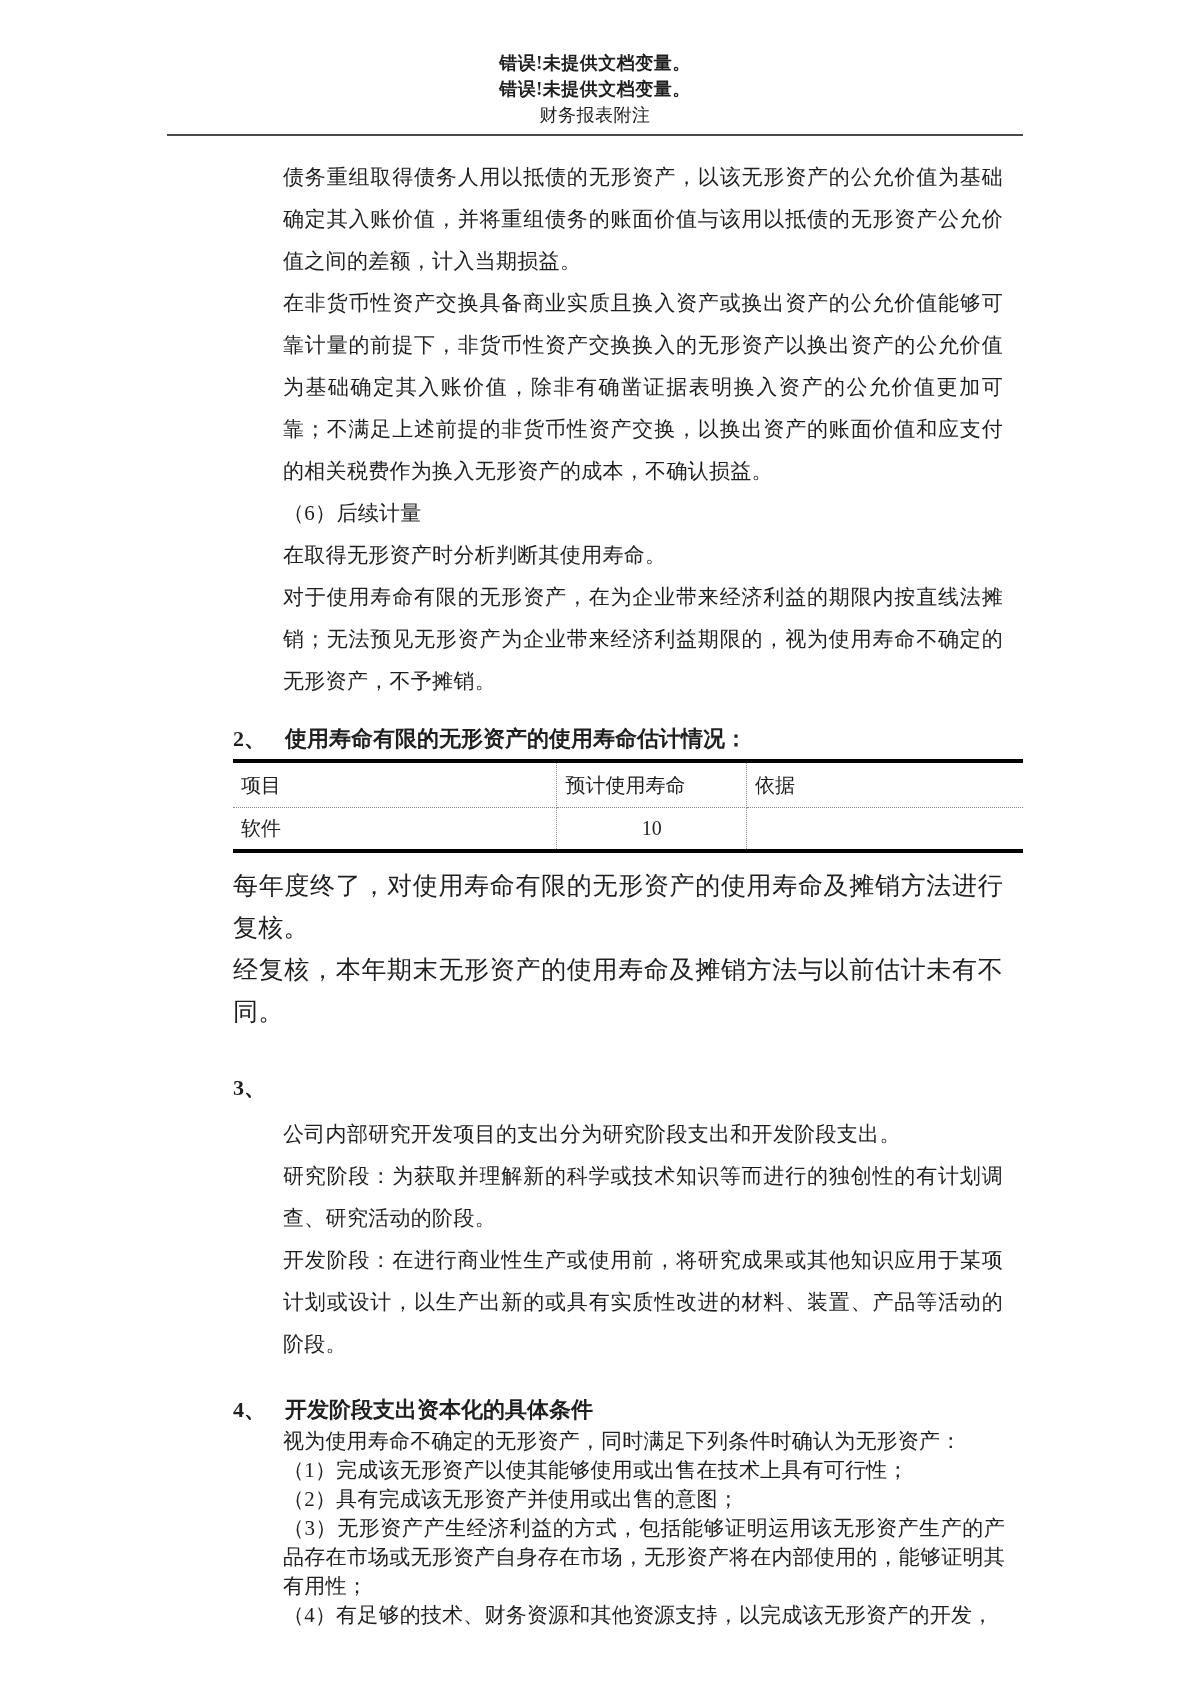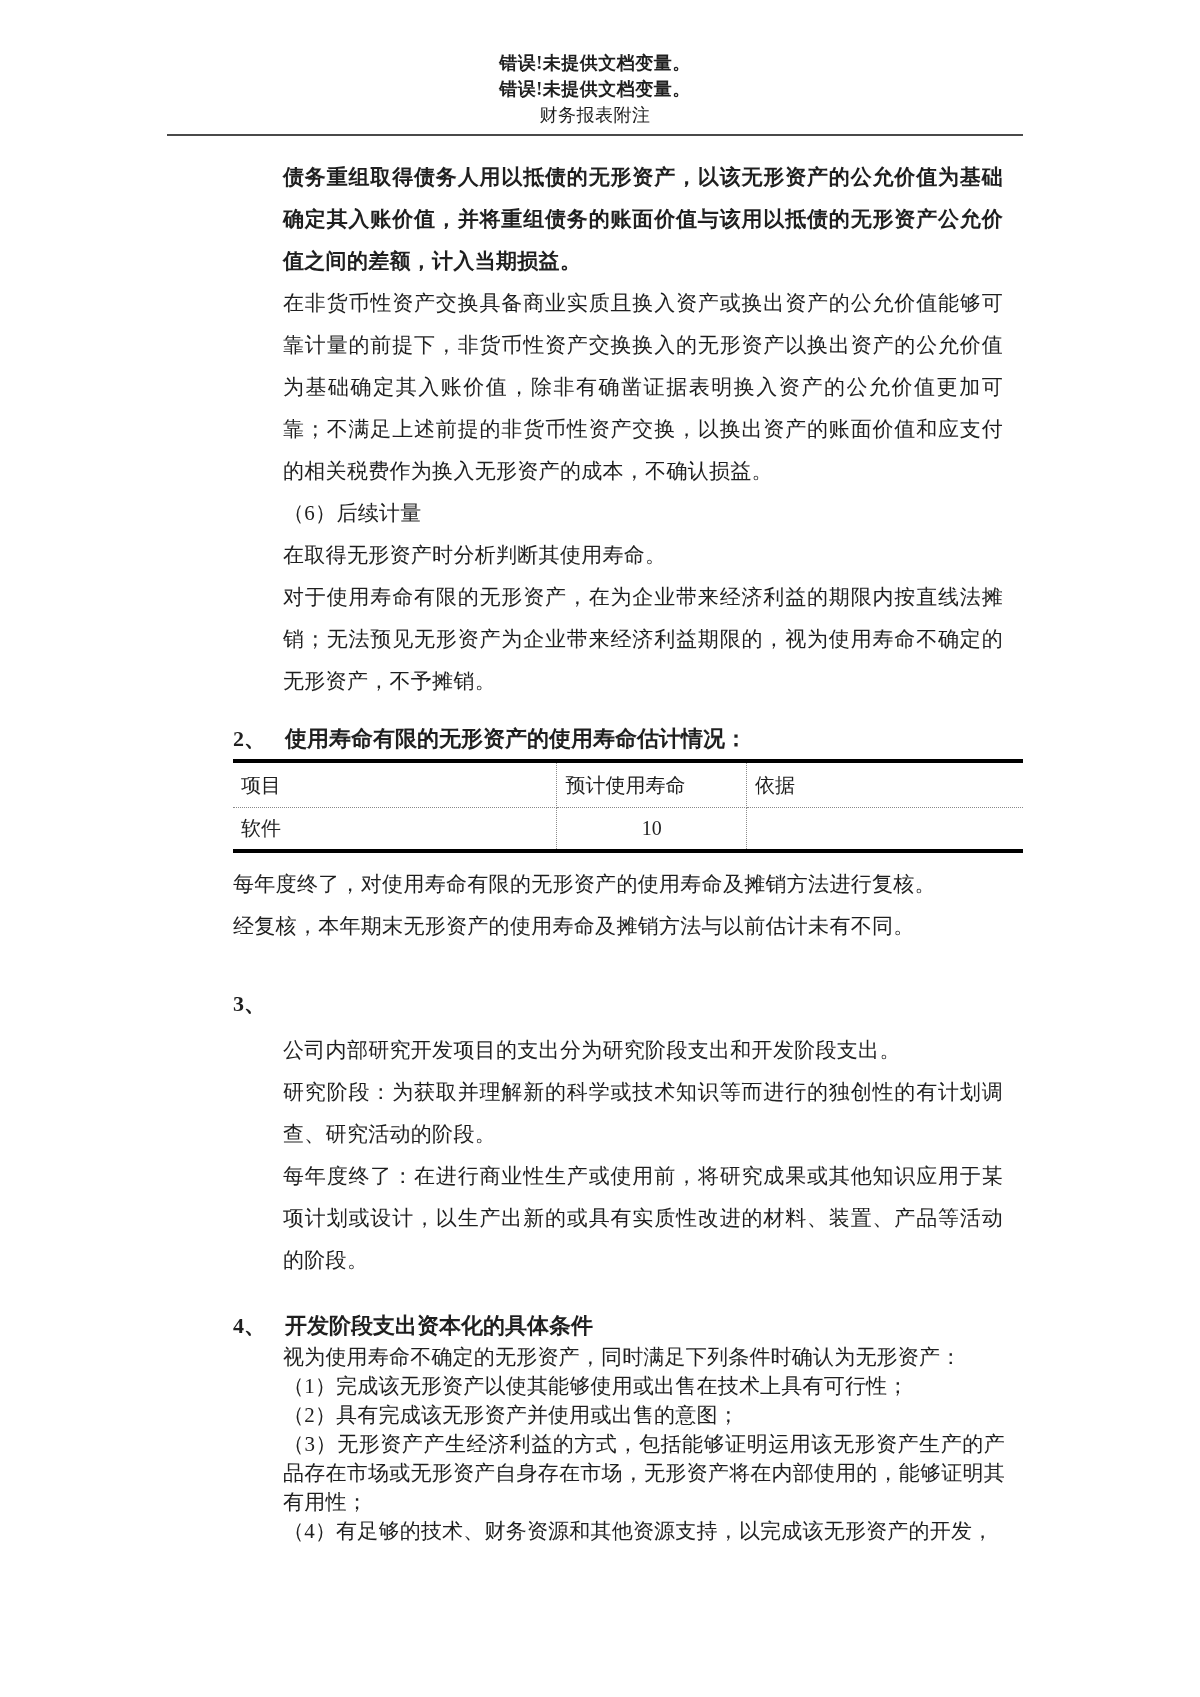--- a/index.html
+++ b/index.html
@@ -24,21 +24,21 @@
     border: none; border-top: 2px solid #4a4a4a;
     margin: 6px 0 0 0; width: 856px; height: 0;
   }
   
   .para {
     margin: 0 20px 0 116px;
     font-size: 21px; line-height: 42px;
     text-align: justify;
     letter-spacing: 0.3px;
   }
-  .para.first { margin-top: 20px; font-weight: bold; }
+  .para.first { margin-top: 20px; }
   
   .section-head {
     margin: 0 0 0 66px;
     font-size: 22px; font-weight: bold;
     line-height: 30px;
     display: flex;
   }
   .section-head .num { width: 52px; flex: 0 0 auto; }
   .s2-head { margin-top: 22px; margin-bottom: 5px; }
   .s3-head { margin-top: 40px; margin-bottom: 10px; }
@@ -67,22 +67,22 @@
   .ul-table thead th {
     height: 44px; text-align: left;
     border-bottom: 1px dotted #8a8a8a;
   }
   .ul-table tbody td { height: 41px; }
   .cell-left { text-align: left; padding-left: 12px; }
   .cell-center { text-align: center; }
   
   .note {
     margin: 0 20px 0 66px;
-    font-size: 21px; line-height: 42px;
-    text-align: justify; letter-spacing: 0.3px; font-family: Liberation Mono, monospace;
+    font-size: 25px; line-height: 42px;
+    text-align: justify; letter-spacing: 0.3px;
   }
   .note.first { margin-top: 12px; }
   
   .s4-line {
     margin: 0 18px 0 116px;
     font-size: 21px; line-height: 29px;
     text-align: justify; letter-spacing: 0.2px;
   }
 </style>
 </head>
@@ -131,21 +131,21 @@
   </table>
 
   <p class="note first">每年度终了，对使用寿命有限的无形资产的使用寿命及摊销方法进行复核。</p>
   <p class="note">经复核，本年期末无形资产的使用寿命及摊销方法与以前估计未有不同。</p>
 
   <div class="section-head s3-head">
     <span class="num">3、</span>
   </div>
   <p class="para">公司内部研究开发项目的支出分为研究阶段支出和开发阶段支出。</p>
   <p class="para">研究阶段：为获取并理解新的科学或技术知识等而进行的独创性的有计划调查、研究活动的阶段。</p>
-  <p class="para">每年度终了：在进行商业性生产或使用前，将研究成果或其他知识应用于某项计划或设计，以生产出新的或具有实质性改进的材料、装置、产品等活动的阶段。</p>
+  <p class="para">开发阶段：在进行商业性生产或使用前，将研究成果或其他知识应用于某项计划或设计，以生产出新的或具有实质性改进的材料、装置、产品等活动的阶段。</p>
 
   <div class="section-head s4-head">
     <span class="num">4、</span>
     <span>开发阶段支出资本化的具体条件</span>
   </div>
   <p class="s4-line">视为使用寿命不确定的无形资产，同时满足下列条件时确认为无形资产：</p>
   <p class="s4-line">（1）完成该无形资产以使其能够使用或出售在技术上具有可行性；</p>
   <p class="s4-line">（2）具有完成该无形资产并使用或出售的意图；</p>
   <p class="s4-line">（3）无形资产产生经济利益的方式，包括能够证明运用该无形资产生产的产品存在市场或无形资产自身存在市场，无形资产将在内部使用的，能够证明其有用性；</p>
   <p class="s4-line">（4）有足够的技术、财务资源和其他资源支持，以完成该无形资产的开发，</p>

